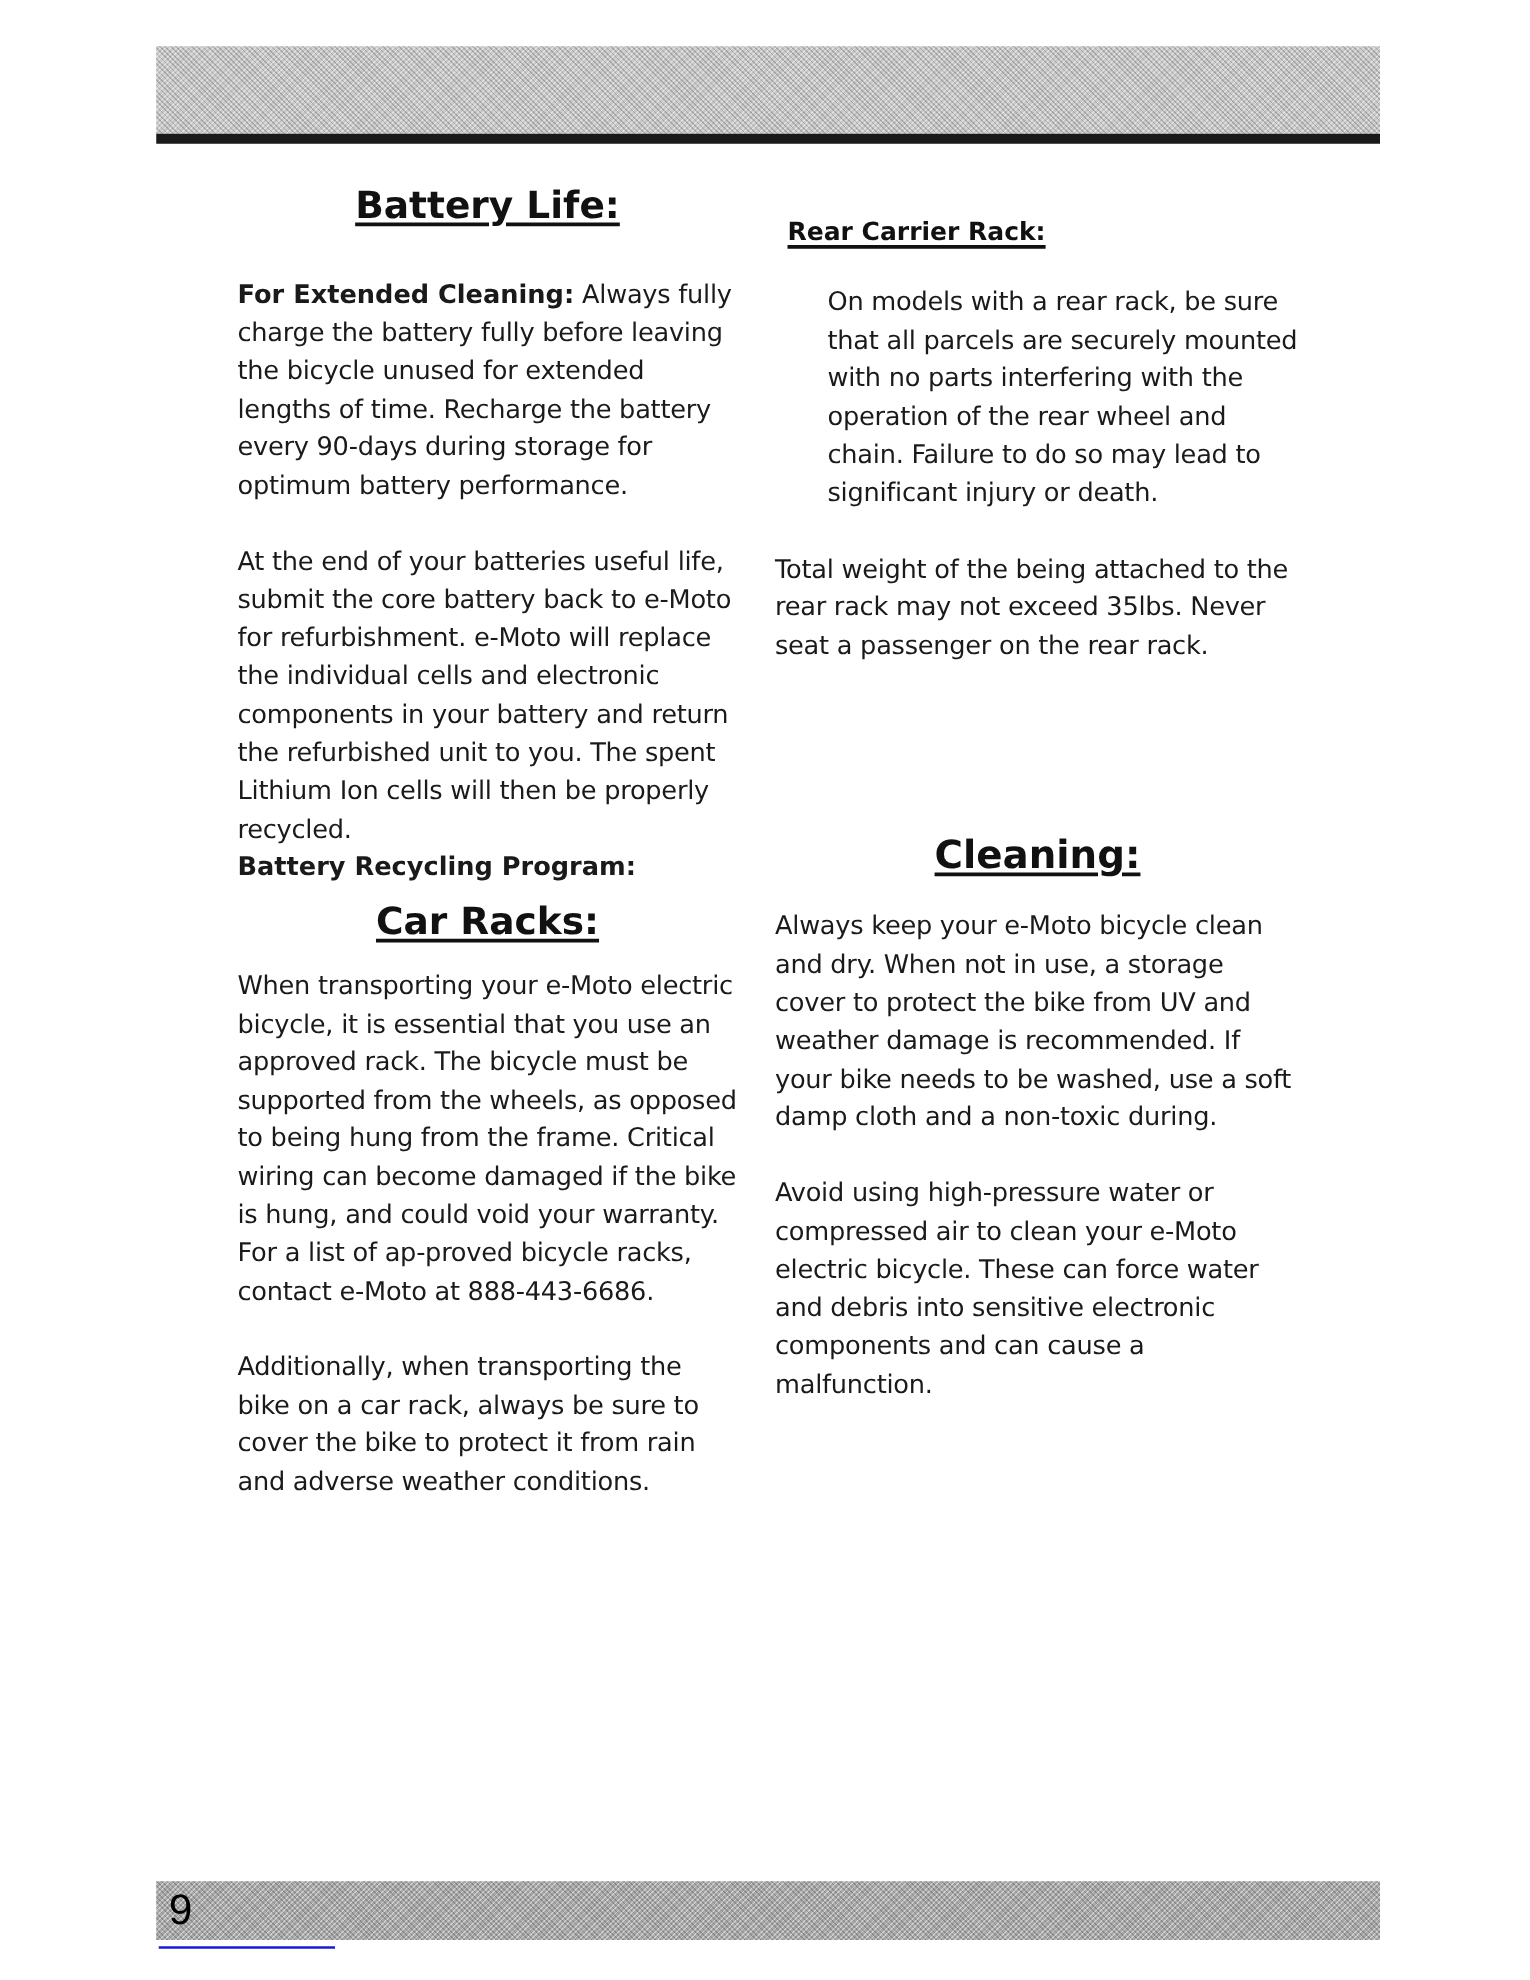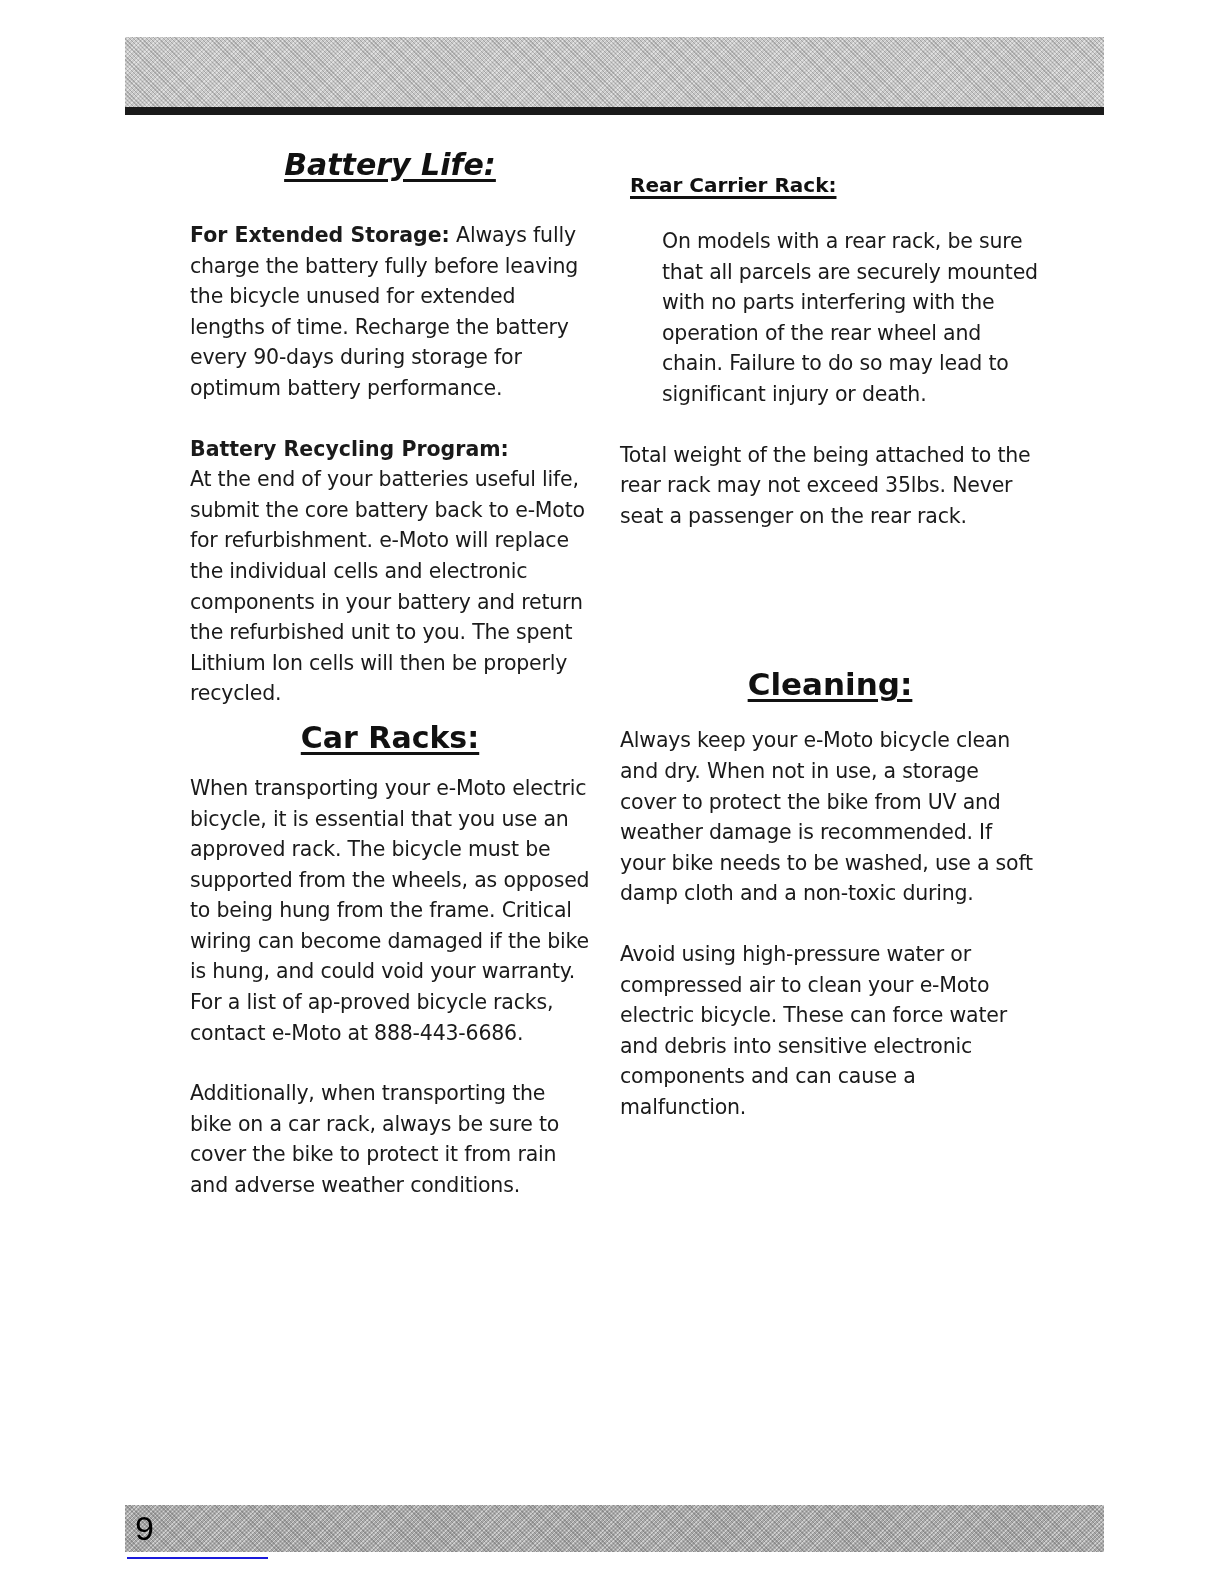--- a/index.html
+++ b/index.html
@@ -21,48 +21,48 @@
   .footer-link-rule { position: absolute; left: 127px; top: 1557px; width: 141px; height: 2px;
                       background: #1a1adc; }
 
   .col { position: absolute; }
   .col-left { left: 190px; top: 140px; width: 400px; }
   .col-right { left: 620px; top: 160px; width: 420px; }
 
   h2 { margin: 0; font-family: "DejaVu Sans", sans-serif; font-weight: bold;
        text-decoration: underline; text-underline-offset: 4px; text-decoration-thickness: 3px;
        text-align: center; color: #111; }
-  .title-battery { font-size: 30px; line-height: 50px; font-style: italic; }
+  .title-battery { font-size: 30px; line-height: 50px; }
   .title-rear { font-size: 20px; line-height: 50px; text-align: left; padding-left: 10px; }
   .title-car { font-size: 30px; line-height: 50px; }
   .title-clean { font-size: 31px; line-height: 50px; }
 
   p { margin: 0; font-family: "DejaVu Sans", sans-serif; font-size: 20.5px;
       line-height: 30.6px; color: #1a1a1a; letter-spacing: -0.2px; }
   .lead { font-weight: bold; font-family: "DejaVu Sans", sans-serif; letter-spacing: 0; }
   .gap { height: 30px; }
 </style>
 </head>
 <body>
 
 <div class="header-band dither"></div>
 <div class="header-rule"></div>
 
 <div class="col col-left">
   <section>
     <h2 class="title-battery">Battery Life:</h2>
     <div class="gap"></div>
     <p>
-      <span class="lead">For Extended Storage:</span><span> Always fully charge the battery fully before leaving the bicycle unused for extended lengths of time.  Recharge the battery every 90-days during storage for optimum battery performance.</span>
+      <span class="lead">For Extended Cleaning:</span><span> Always fully charge the battery fully before leaving the bicycle unused for extended lengths of time.  Recharge the battery every 90-days during storage for optimum battery performance.</span>
     </p>
     <div class="gap"></div>
+    <p>At the end of your batteries useful life, submit the core battery back to e-Moto for refurbishment.  e-Moto will replace the individual cells and electronic components in your battery and return the refurbished unit to you. The spent Lithium Ion cells will then be properly recycled.</p>
     <p>
       <span class="lead">Battery Recycling Program:</span>
     </p>
-    <p>At the end of your batteries useful life, submit the core battery back to e-Moto for refurbishment.  e-Moto will replace the individual cells and electronic components in your battery and return the refurbished unit to you. The spent Lithium Ion cells will then be properly recycled.</p>
   </section>
 
   <section style="margin-top:4px;">
     <h2 class="title-car">Car Racks:</h2>
     <p style="margin-top:10px;">When transporting your e-Moto electric bicycle, it is essential that you use an approved rack. The bicycle must be supported from the wheels, as opposed to being hung from the frame.  Critical wiring can become damaged if the bike is hung, and could void your warranty.  For a list of ap-proved bicycle racks, contact e-Moto at 888-443-6686.</p>
     <div class="gap"></div>
     <p>Additionally, when transporting the bike on a car rack, always be sure to cover the bike to protect it from rain and adverse weather conditions.</p>
   </section>
 </div>
 

